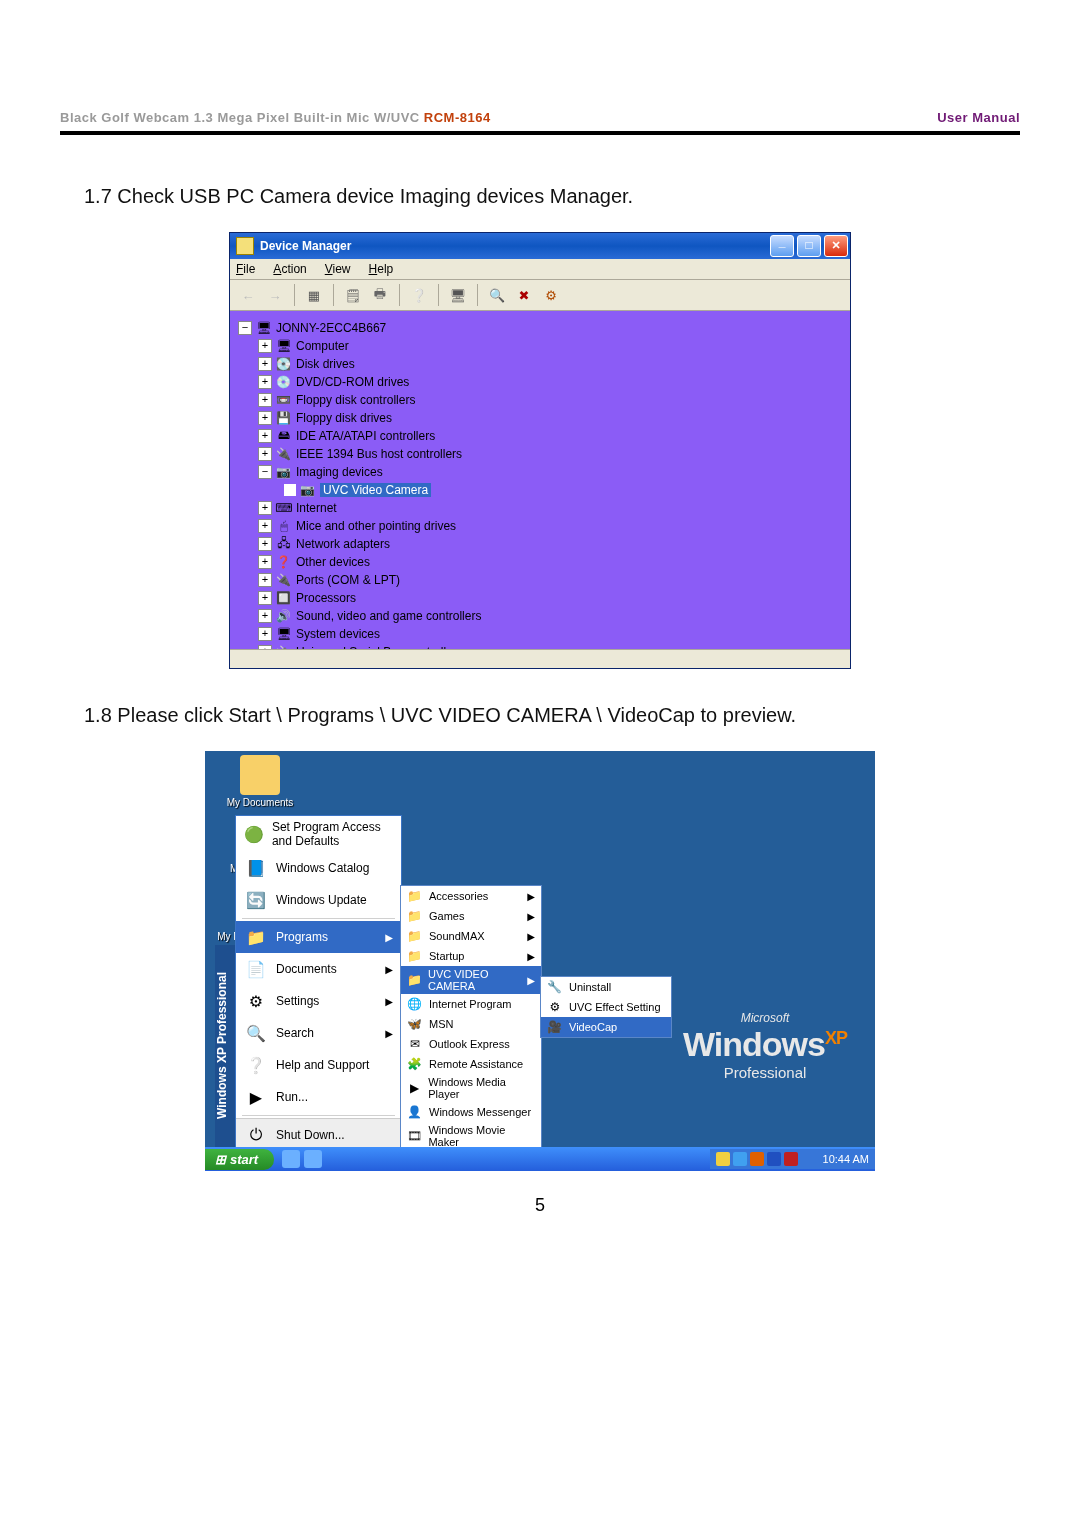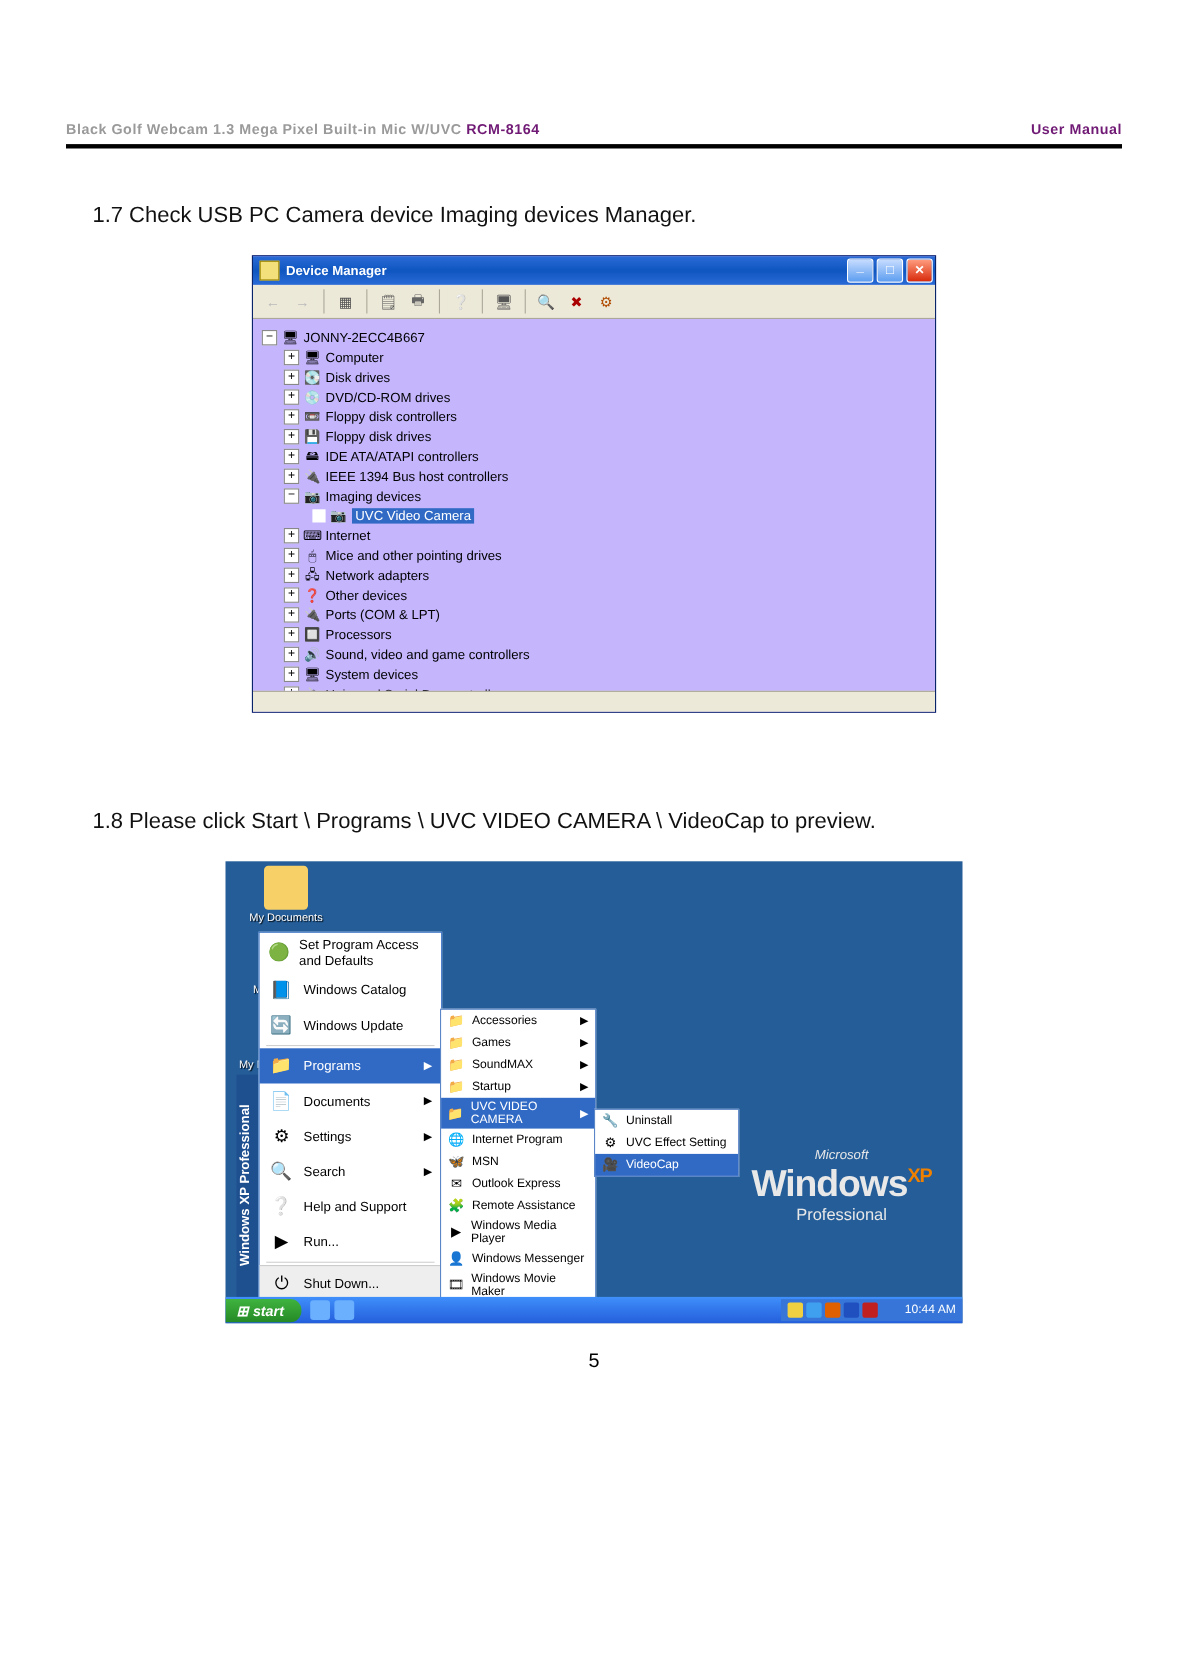--- a/index.html
+++ b/index.html
@@ -13,44 +13,44 @@
   }
   .header-row {
     display: flex;
     justify-content: space-between;
     font-size: 13px;
     color: #9a9a9a;
     font-weight: bold;
     letter-spacing: 0.5px;
   }
   .header-row .model {
-    color: #701a75;
+    color: #c2410c;
   }
   .header-row .right {
     color: #701a75;
   }
   .hr {
     border: none;
     border-top: 4px solid #000;
     margin: 6px 0 50px 0;
   }
   .instr {
     font-size: 20px;
     color: #111;
     margin: 0 0 24px 24px;
   }
 
   
   .dm-window {
     width: 620px;
-    margin: 0 auto 88px auto;
+    margin: 0 auto 35px auto;
     border: 1px solid #0a246a;
     font-family: Tahoma, sans-serif;
     font-size: 12px;
-    background: #c4b5fd;
+    background: #8b5cf6;
   }
   .dm-titlebar {
     background: linear-gradient(#2a6bd6, #0f56c1 50%, #2a6bd6);
     color: #fff;
     display: flex;
     align-items: center;
     padding: 2px 2px 2px 6px;
     font-weight: bold;
   }
   .dm-titlebar .title-icon {
@@ -303,20 +303,26 @@
 
   <div class="dm-window">
     <div class="dm-titlebar">
       <span class="title-icon"></span>
       <span class="title">Device Manager</span>
       <div class="dm-winbtns">
         <span class="dm-winbtn min"></span>
         <span class="dm-winbtn max"></span>
         <span class="dm-winbtn close"></span>
       </div>
+    </div>
+    <div class="dm-menubar">
+      <span><u>F</u><span></span>ile</span>
+      <span><u>A</u>ction</span>
+      <span><u>V</u>iew</span>
+      <span><u>H</u>elp</span>
     </div>
     <div class="dm-toolbar">
       <span class="dm-tb arrow-l"></span>
       <span class="dm-tb arrow-r"></span>
       <span class="dm-tb sep"></span>
       <span class="dm-tb doc"></span>
       <span class="dm-tb sep"></span>
       <span class="dm-tb prop"></span>
       <span class="dm-tb print"></span>
       <span class="dm-tb sep"></span>

